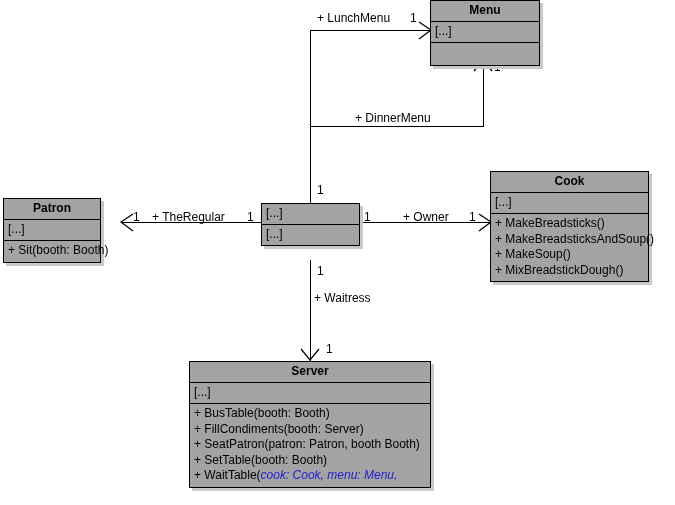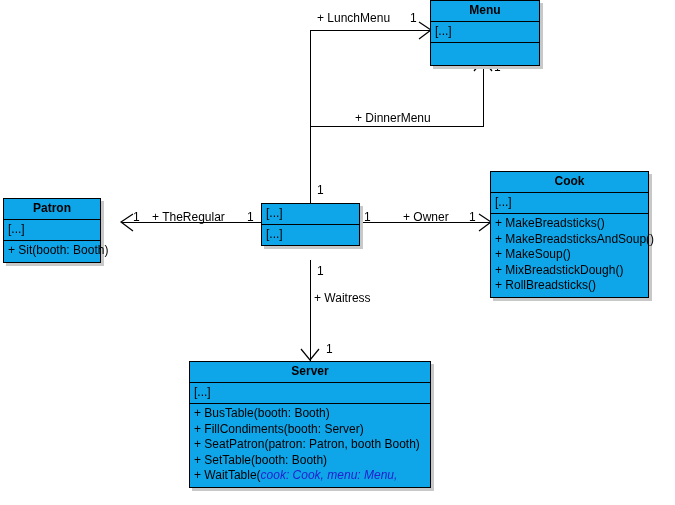--- a/index.html
+++ b/index.html
@@ -14,21 +14,21 @@
     background: #ffffff;
     font-family: "Liberation Sans", sans-serif;
     overflow: hidden;
     padding-left: 10px;
   }
 
   
   .uml-class {
     position: absolute;
     box-sizing: border-box;
-    background: #0ea5e9;
+    background: #a3a3a3;
     border: 1px solid #000000;
     box-shadow: 3px 3px 0 0 #c8c8c8;
     z-index: 5;
   }
   .uml-name {
     text-align: center;
     font-weight: bold;
     font-size: 12px;
     color: #000000;
     padding: 3px 4px 4px 4px;
@@ -184,21 +184,20 @@
   </div>
 
   <div class="uml-class" style="left:490px; top:171px; width:159px;">
     <div class="uml-name">Cook</div>
     <div class="uml-compartment bordered">[...]</div>
     <div class="uml-compartment">
       <div class="uml-member">+ MakeBreadsticks()</div>
       <div class="uml-member">+ MakeBreadsticksAndSoup()</div>
       <div class="uml-member">+ MakeSoup()</div>
       <div class="uml-member">+ MixBreadstickDough()</div>
-      <div class="uml-member">+ RollBreadsticks()</div>
     </div>
   </div>
 
   <div class="uml-class" style="left:189px; top:361px; width:242px;">
     <div class="uml-name">Server</div>
     <div class="uml-compartment bordered">[...]</div>
     <div class="uml-compartment">
       <div class="uml-member">+ BusTable(booth: Booth)</div>
       <div class="uml-member">+ FillCondiments(booth: Server)</div>
       <div class="uml-member">+ SeatPatron(patron: Patron, booth Booth)</div>

